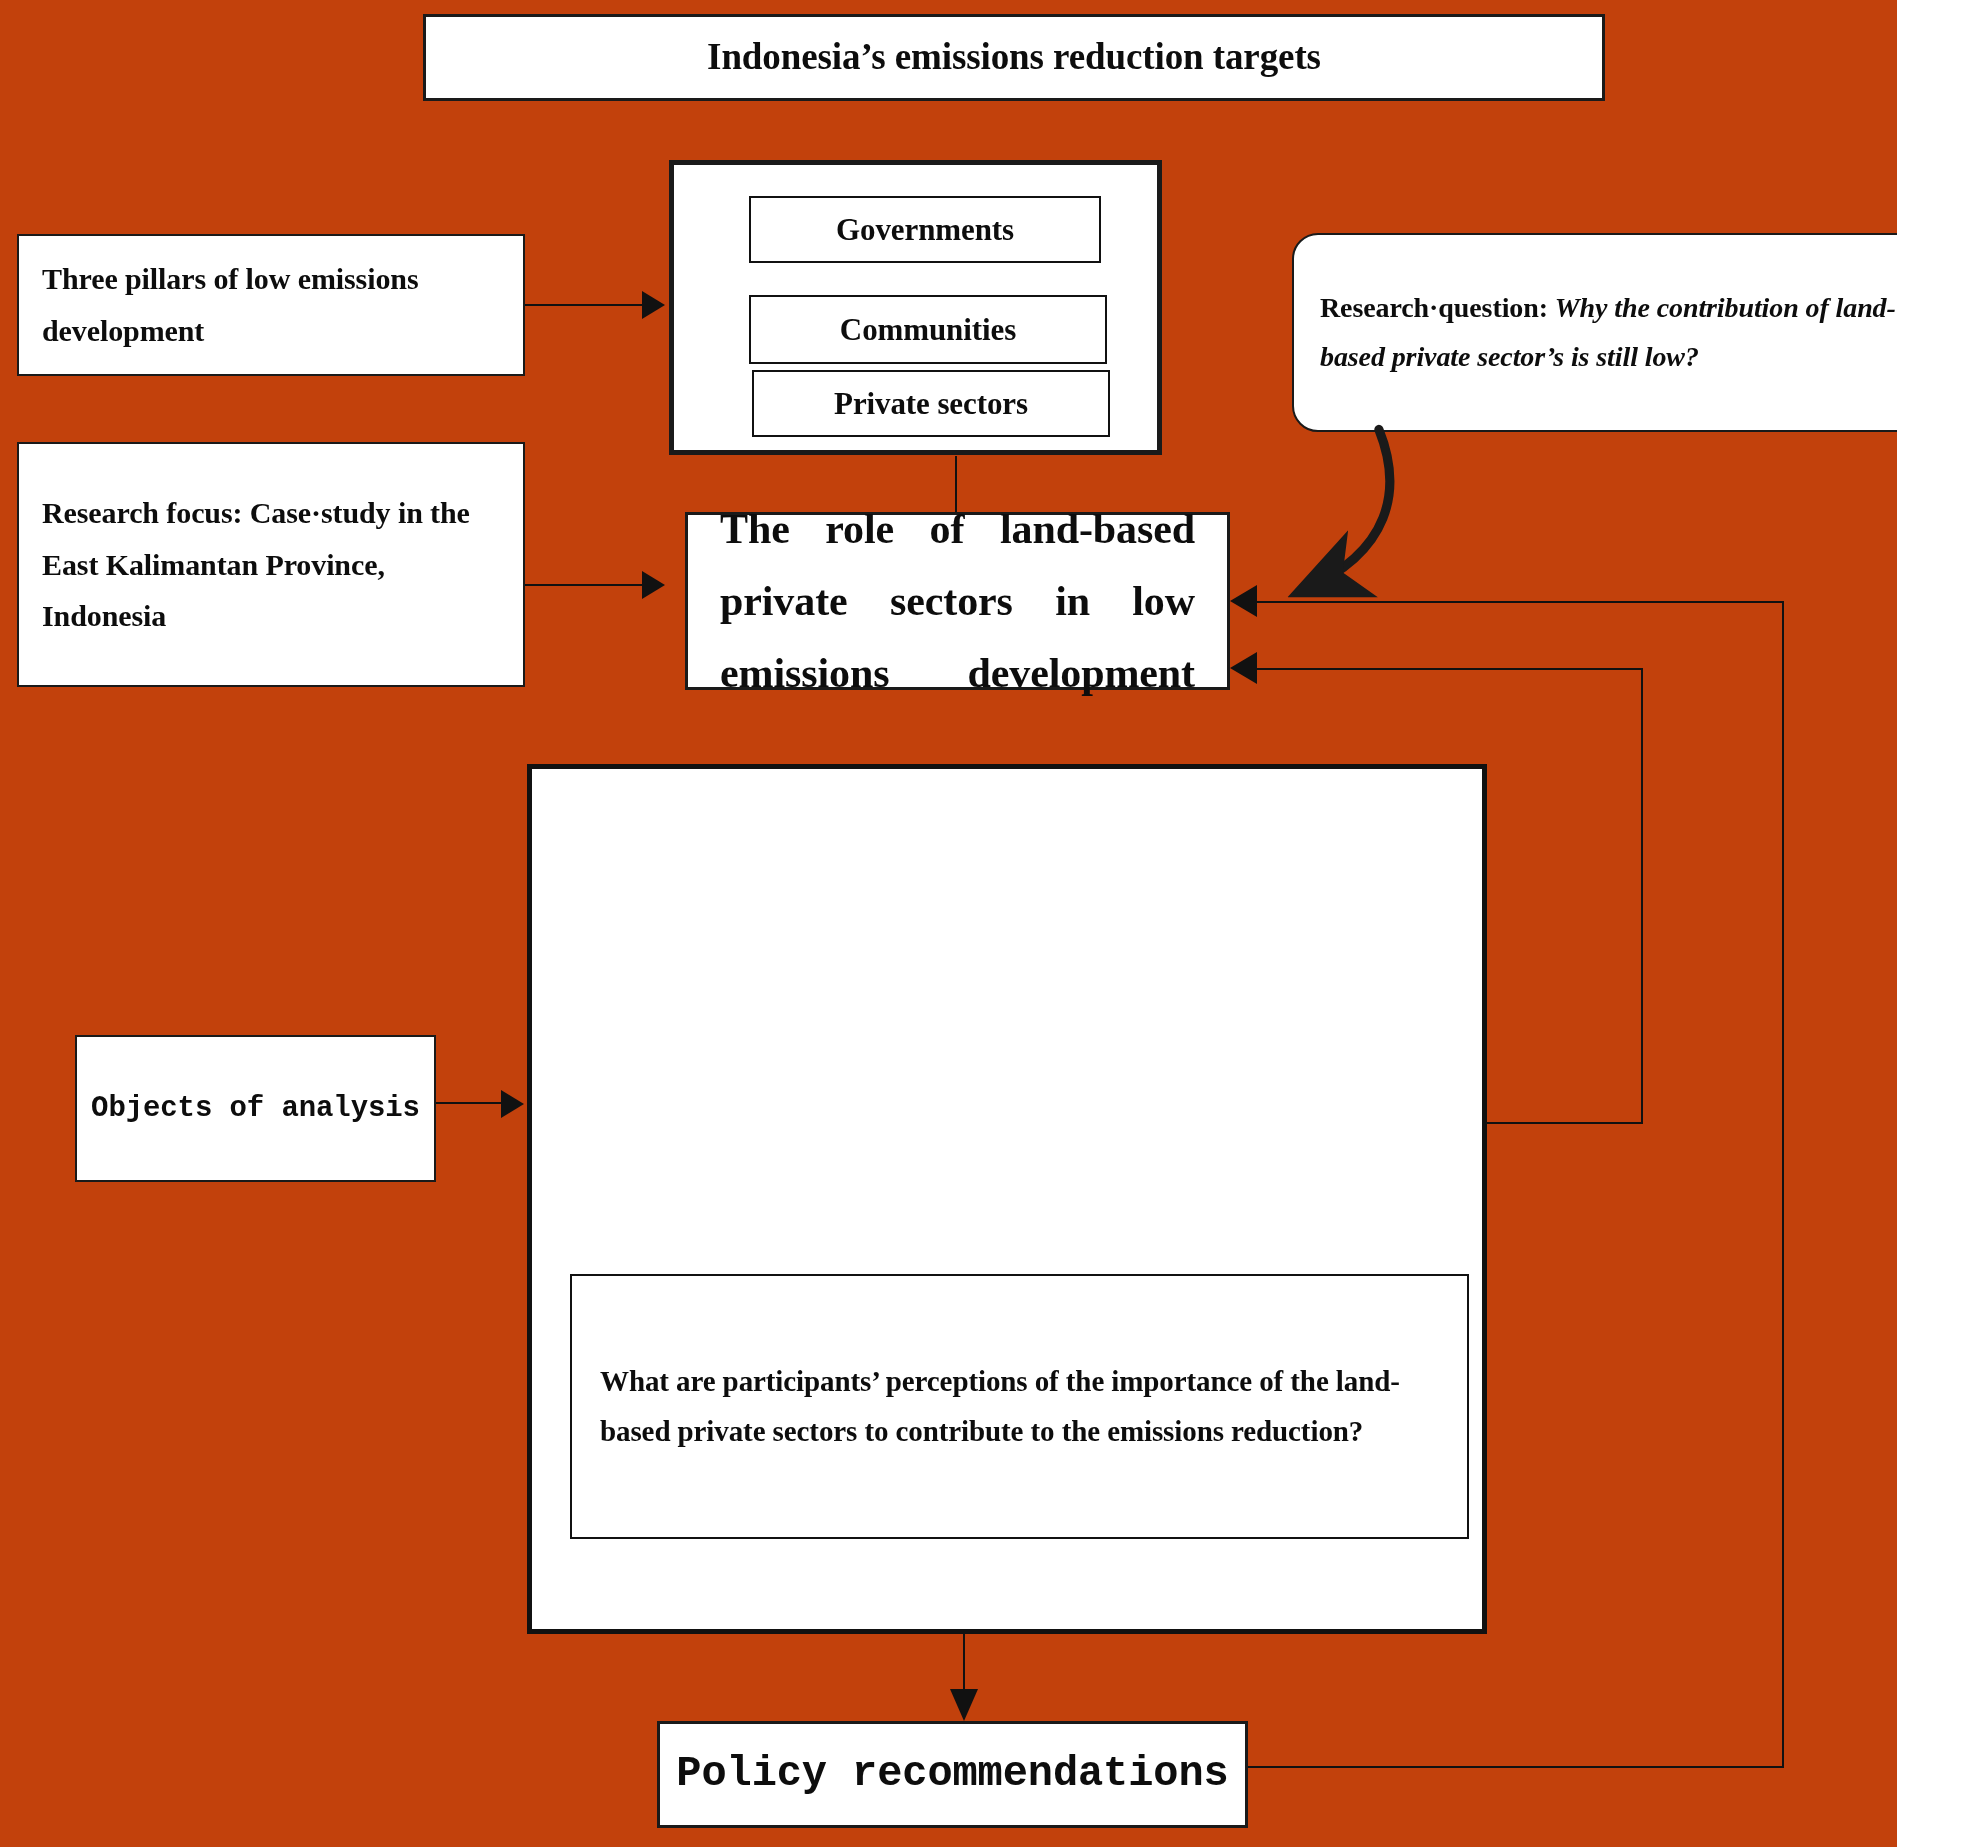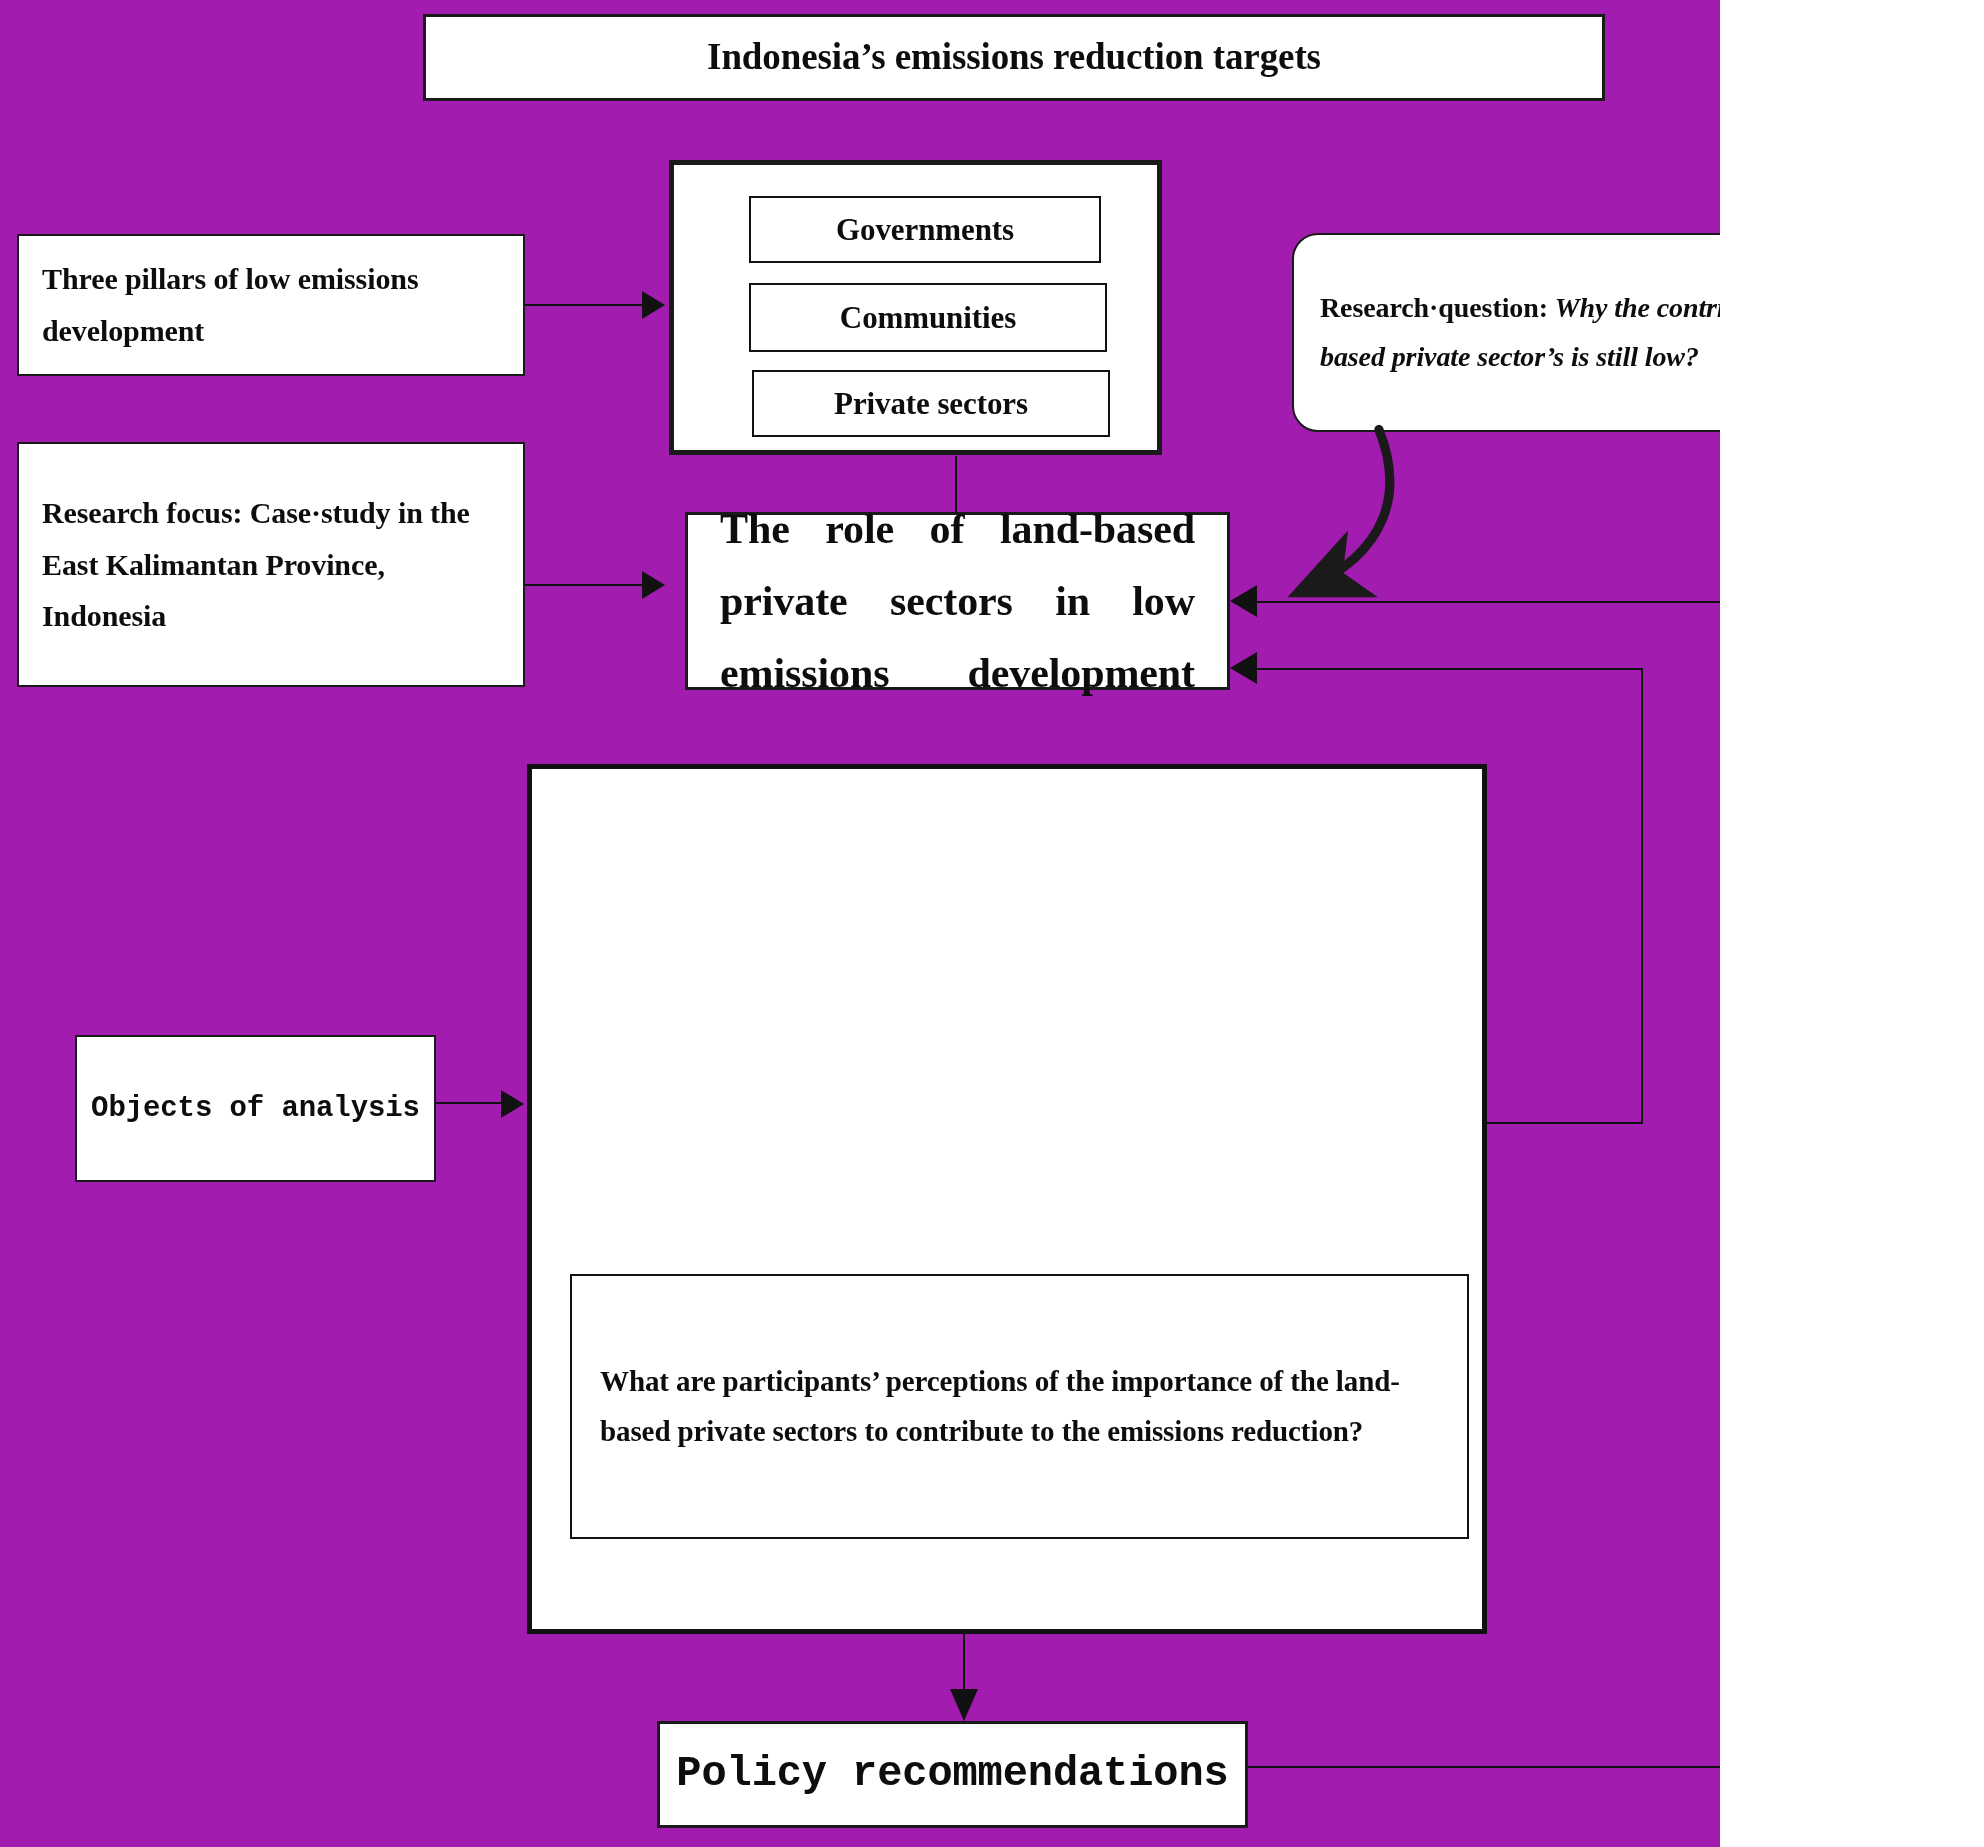--- a/index.html
+++ b/index.html
@@ -3,23 +3,23 @@
 <meta charset="utf-8">
 <title>Research Framework Diagram</title>
 <style>
   html, body {
     margin: 0;
     padding: 0;
     background: #ffffff;
   }
   #canvas {
     position: relative;
-    width: 1720px;
+    width: 1897px;
     height: 1848px;
-    background: #a21caf;
+    background: #c2410c;
     font-family: "Liberation Serif", "DejaVu Serif", serif;
     overflow: hidden;
   }
   .box {
     position: absolute;
     box-sizing: border-box;
     background: #ffffff;
     border: 2.4px solid #1a1a1a;
     display: flex;
     align-items: center;
@@ -47,21 +47,21 @@
     position: absolute;
     box-sizing: border-box;
     background: #fff;
     border: 2.4px solid #111;
     display: flex;
     align-items: center;
     justify-content: center;
   }
   .pillar .txt { font-size: 31px; }
   #pillar-gov   { left: 75px; top: 31px;  width: 352px; height: 67px; }
-  #pillar-com   { left: 75px; top: 118px; width: 358px; height: 69px; }
+  #pillar-com   { left: 75px; top: 130px; width: 358px; height: 69px; }
   #pillar-priv  { left: 78px; top: 205px; width: 358px; height: 67px; }
 
   #three-pillars-box {
     left: 17px; top: 234px; width: 508px; height: 142px;
     padding: 0 23px;
   }
   #three-pillars-box .txt { font-size: 30px; }
 
   #research-focus-box {
     left: 17px; top: 442px; width: 508px; height: 245px;

